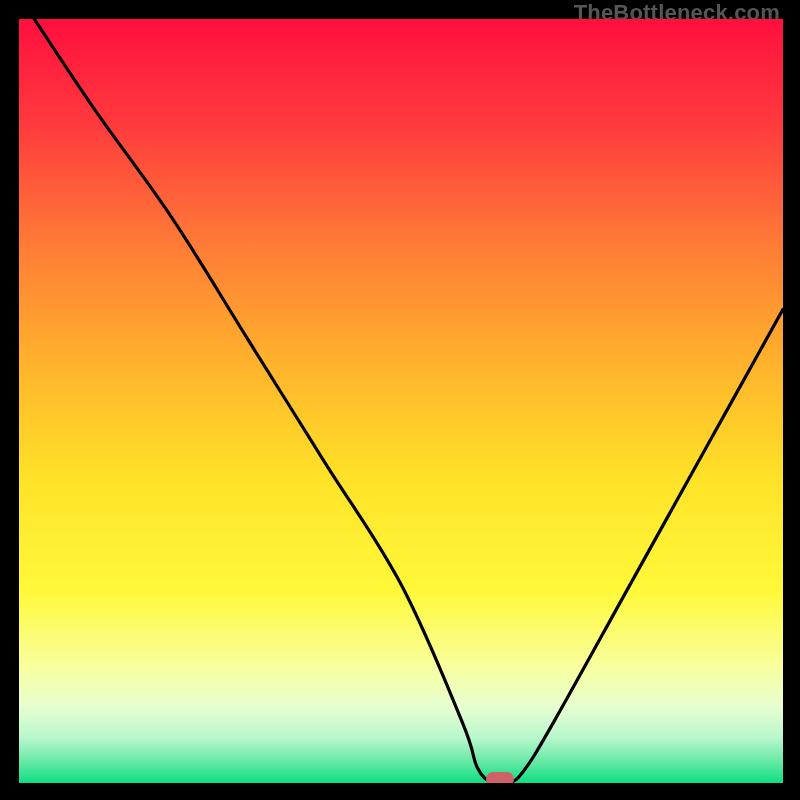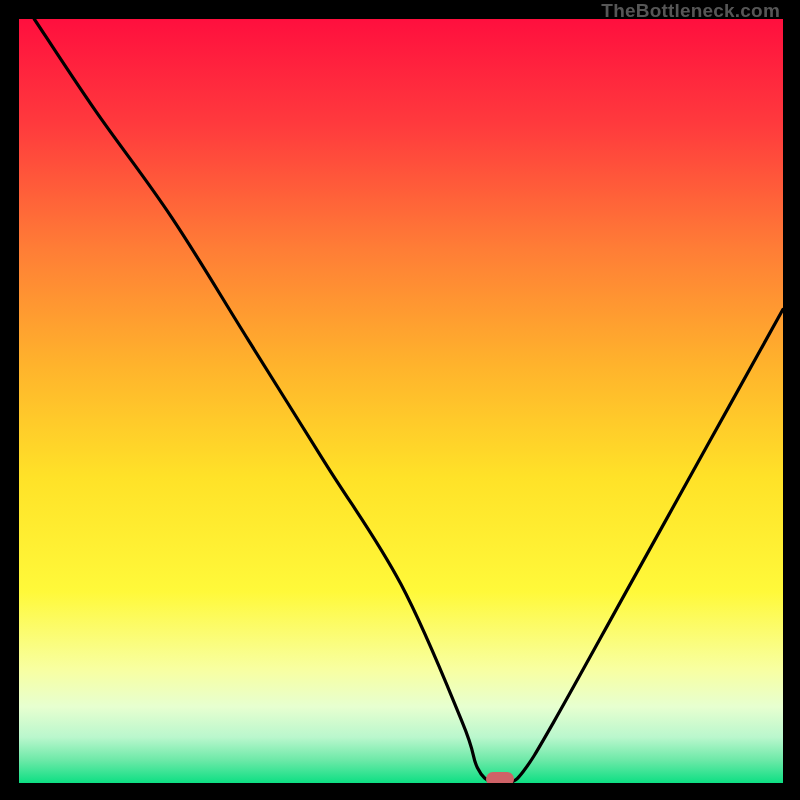--- a/index.html
+++ b/index.html
@@ -29,21 +29,21 @@
     left: 0;
     top: 0;
     width: 100%;
     height: 100%;
   }
   .watermark {
     position: absolute;
     top: 0px;
     right: 20px;
     font-family: Arial, Helvetica, sans-serif;
-    font-size: 19px;
+    font-size: 22px;
     font-weight: 600;
     color: #565656;
     letter-spacing: 0.2px;
   }
   svg.curve-layer {
     position: absolute;
     left: 0;
     top: 0;
     width: 100%;
     height: 100%;

